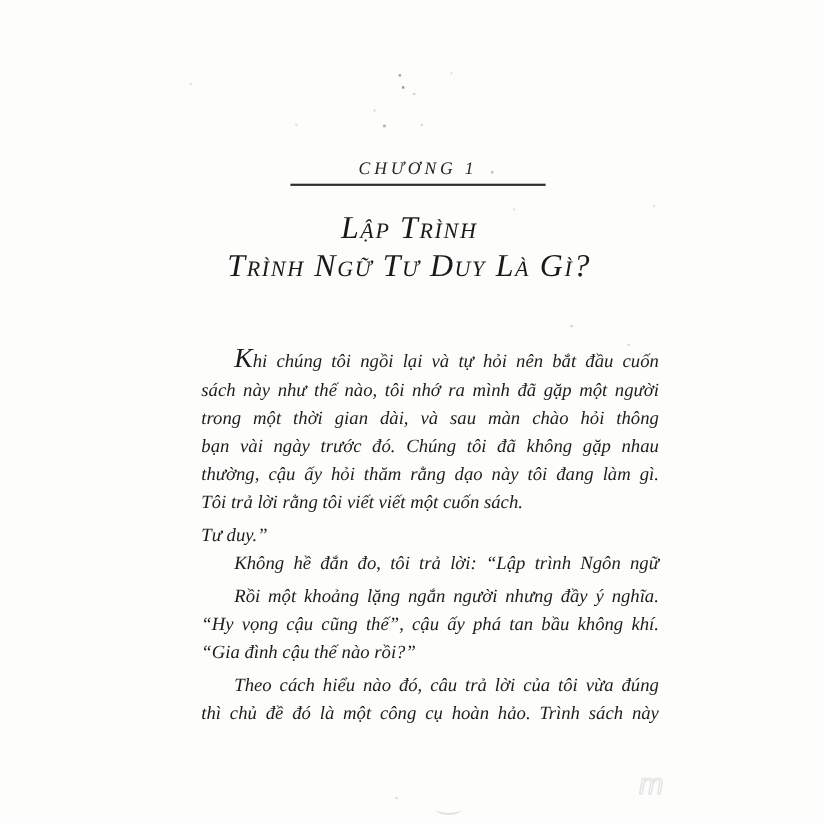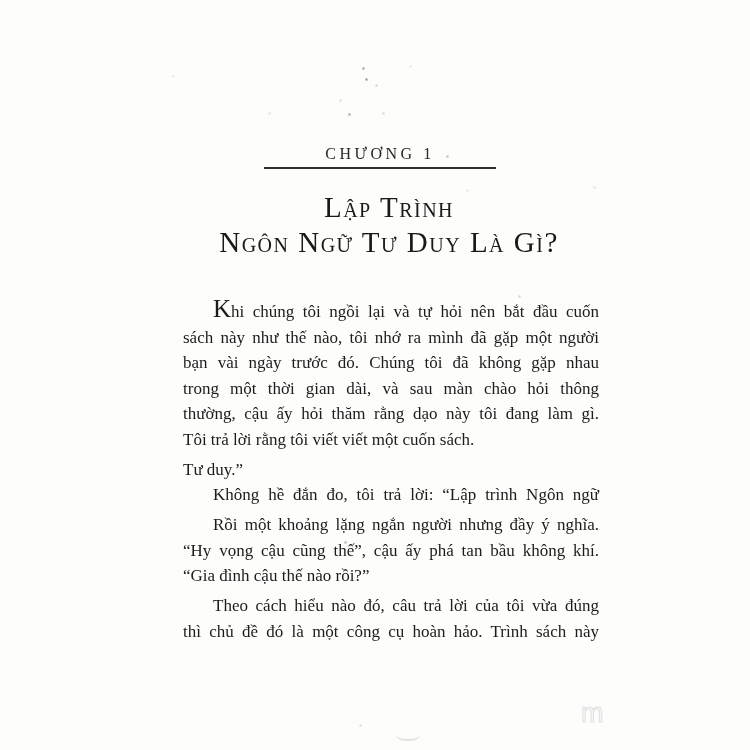--- a/index.html
+++ b/index.html
@@ -7,20 +7,21 @@
     padding: 0;
     background: #ffffff;
   }
   .page {
     position: relative;
     width: 750px;
     height: 750px;
     background: #fdfdfc;
     overflow: hidden;
     font-family: "Liberation Serif", "DejaVu Serif", serif;
+    font-style: italic;
   }
 
   
   .chapter-head {
     position: absolute;
     top: 145px;
     left: 172px;
     width: 416px;
     text-align: center;
   }
@@ -34,37 +35,37 @@
     width: 232px;
     height: 2px;
     background: #2e2e2e;
     margin: 4px auto 0;
   }
 
   
   .title {
     position: absolute;
     top: 190px;
-    left: 181px;
+    left: 164px;
     width: 416px;
     margin: 0;
     text-align: center;
     font-variant: small-caps;
     font-weight: normal;
     font-size: 29px;
     line-height: 35px;
     letter-spacing: 1.5px;
     color: #1a1a1a;
   }
   .title-line { display: block; }
 
   
   .body-text {
     position: absolute;
-    top: 296px;
+    top: 314px;
     left: 183px;
     width: 416px;
     color: #1c1c1c;
     font-size: 17px;
   }
   .para { margin: 0 0 4.5px 0; }
   .para:last-child { margin-bottom: 8px; }
   .bline {
     display: block;
     line-height: 25.5px;
@@ -130,30 +131,30 @@
 
 <div class="page">
 
   <header class="chapter-head">
     <div class="chapter-label">CHƯƠNG 1</div>
     <div class="chapter-rule"></div>
   </header>
 
   <h1 class="title">
     <span class="title-line">Lập Trình</span>
-    <span class="title-line">Ngôn Ngữ Tư Duy Là Gì?</span>
+    <span class="title-line">Trình Ngữ Tư Duy Là Gì?</span>
   </h1>
 
   <main class="body-text">
 
     <p class="para">
       <span class="bline just indent lead">Khi chúng tôi ngồi lại và tự hỏi nên bắt đầu cuốn</span>
       <span class="bline just">sách này như thế nào, tôi nhớ ra mình đã gặp một người</span>
+      <span class="bline just">trong một thời gian dài, và sau màn chào hỏi thông</span>
       <span class="bline just">bạn vài ngày trước đó. Chúng tôi đã không gặp nhau</span>
-      <span class="bline just">trong một thời gian dài, và sau màn chào hỏi thông</span>
       <span class="bline just">thường, cậu ấy hỏi thăm rằng dạo này tôi đang làm gì.</span>
       <span class="bline">Tôi trả lời rằng tôi viết viết một cuốn sách.</span>
     </p>
 
 
     <p class="para">
       <span class="bline">Tư duy.”</span>
       <span class="bline just indent">Không hề đắn đo, tôi trả lời: “Lập trình Ngôn ngữ</span>
     </p>
 

